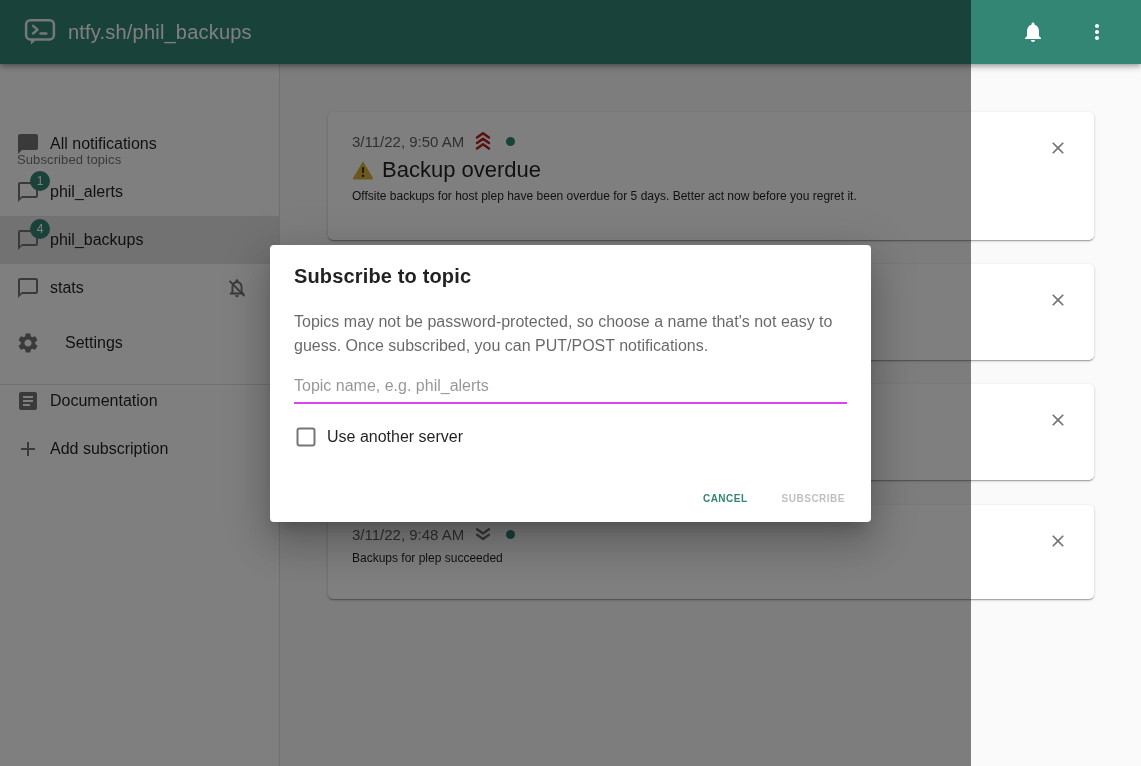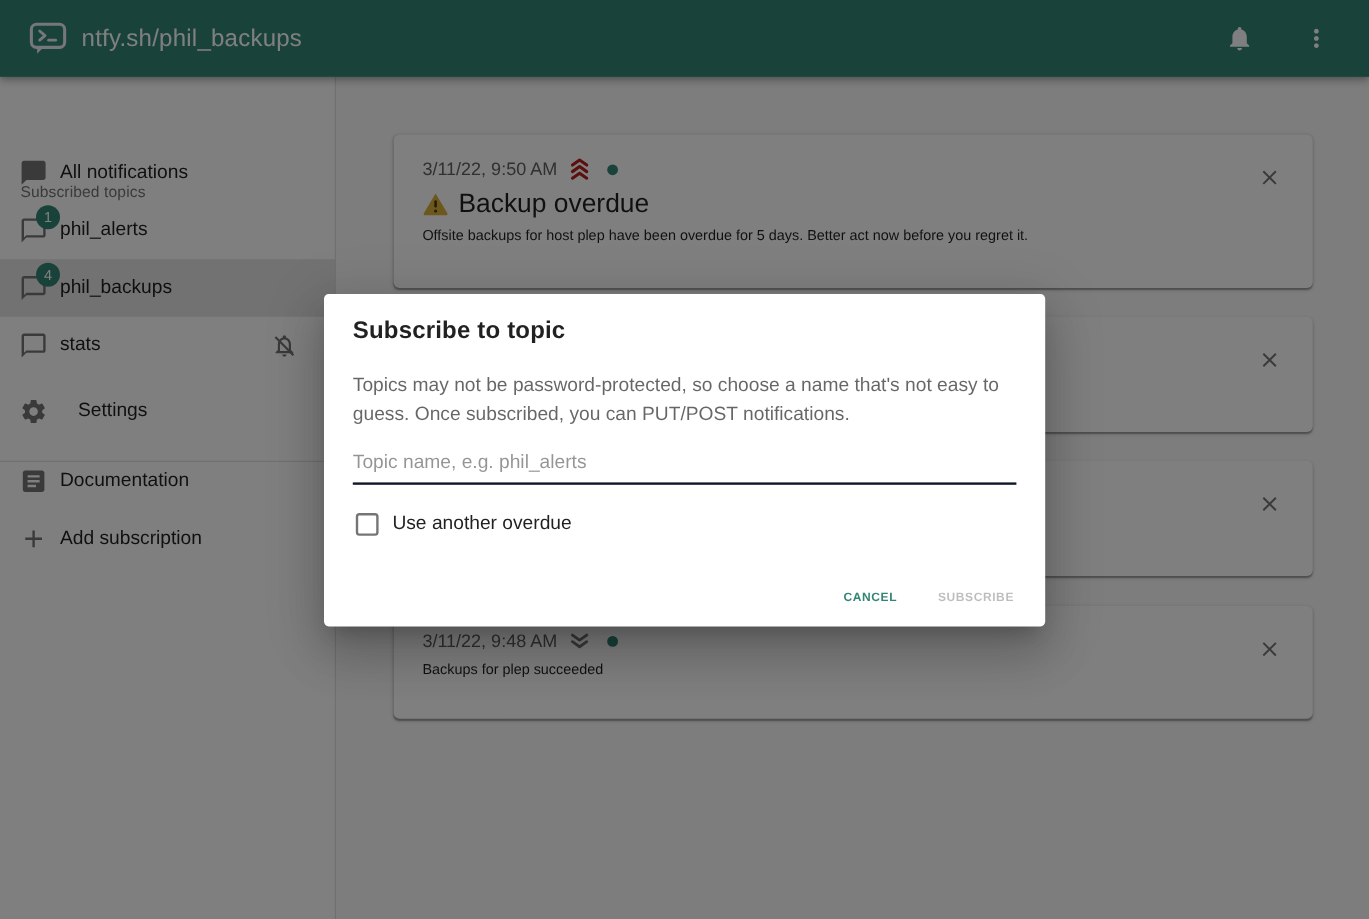--- a/index.html
+++ b/index.html
@@ -1,18 +1,18 @@
 <!DOCTYPE html>
 <html><head>
 <meta charset="utf-8">
 <style>
   * { margin:0; padding:0; box-sizing:border-box; }
   html,body { width:1141px; height:766px; overflow:hidden; background:#fafafa;
               font-family:"Liberation Sans", sans-serif; }
-  .screen { position:relative; width:1141px; height:766px; }
+  .screen { position:relative; width:971px; height:766px; }
 
   
   .appbar { position:absolute; top:0; left:0; width:1141px; height:64px;
             background:#338574; display:flex; align-items:center; padding:0 24px;
             box-shadow:0 2px 4px -1px rgba(0,0,0,.2),0 4px 5px 0 rgba(0,0,0,.14),0 1px 10px 0 rgba(0,0,0,.12);
             z-index:2; }
   .logo { width:32px; height:28px; margin-right:12px; flex:0 0 auto; }
   .appbar-title { color:#ffffff; font-size:20px; font-weight:500; letter-spacing:.2px; }
   .appbar-actions { margin-left:auto; display:flex; align-items:center; gap:24px; }
   .iconbtn { background:none; border:none; width:40px; height:40px; display:flex;
@@ -51,21 +51,21 @@
                 background:none; border:none; cursor:pointer; display:flex;
                 align-items:center; justify-content:center; border-radius:50%; }
 
   
   .backdrop { position:absolute; inset:0; background:rgba(0,0,0,0.5); z-index:5; }
   .dialog { position:absolute; left:270px; top:245px; width:601px; height:277px;
             background:#ffffff; border-radius:4px; z-index:6; padding:20px 24px;
             box-shadow:0 11px 15px -7px rgba(0,0,0,.2),0 24px 38px 3px rgba(0,0,0,.14),0 9px 46px 8px rgba(0,0,0,.12); }
   .dialog-title { font-size:20px; font-weight:700; color:rgba(0,0,0,.87); letter-spacing:.15px; }
   .dialog-desc { margin-top:22px; font-size:16px; line-height:1.5; color:rgba(0,0,0,.6); width:553px; }
-  .topic-input { margin-top:13px; width:553px; border:none; border-bottom:2px solid #0f172a;
+  .topic-input { margin-top:13px; width:553px; border:none; border-bottom:2px solid #d946ef;
                  font-size:16px; padding:6px 0 7px; outline:none; background:transparent;
                  font-family:"Liberation Sans", sans-serif; color:rgba(0,0,0,.87); }
   .topic-input::placeholder { color:rgba(0,0,0,.42); }
   .check-row { margin-top:21px; display:flex; align-items:center; gap:9px; cursor:pointer; }
   .check-label { font-size:16px; color:rgba(0,0,0,.87); }
   .dialog-actions { position:absolute; right:16px; bottom:10px; display:flex; gap:14px; }
   .btn { background:none; border:none; font-size:10px; font-weight:700; letter-spacing:.5px;
          padding:8px 10px; cursor:pointer; border-radius:4px;
          font-family:"Liberation Sans", sans-serif; }
   .btn.cancel { color:#338574; }
@@ -252,21 +252,21 @@
   <div class="dialog">
     <h2 class="dialog-title">Subscribe to topic</h2>
     <p class="dialog-desc">Topics may not be password-protected, so choose a name that's not easy to guess. Once subscribed, you can PUT/POST notifications.</p>
     <input class="topic-input" type="text" value="" placeholder="Topic name, e.g. phil_alerts" style="">
     <label class="check-row">
       <span>
         <svg viewBox="0 0 24 24" width="24" height="24">
           <rect x="3.5" y="3.5" width="17" height="17" rx="2" fill="none" stroke="rgba(0,0,0,0.54)" stroke-width="2"></rect>
         </svg>
       </span>
-      <span class="check-label">Use another overdue</span>
+      <span class="check-label">Use another server</span>
     </label>
     <div class="dialog-actions">
       <button class="btn cancel">CANCEL</button>
       <button class="btn subscribe" disabled="">SUBSCRIBE</button>
     </div>
   </div>
 
 </div>
 
 </body></html>

